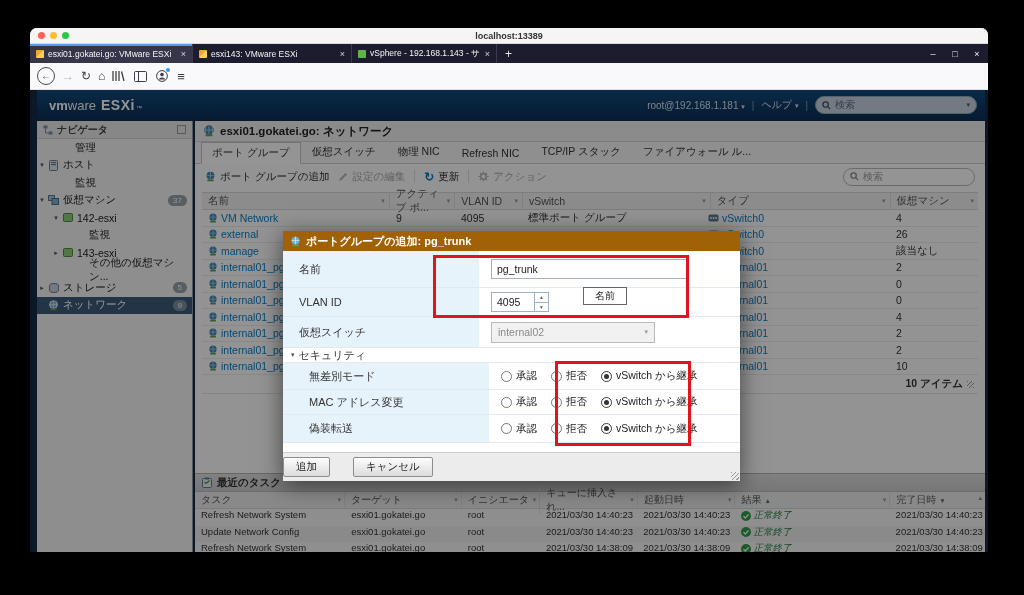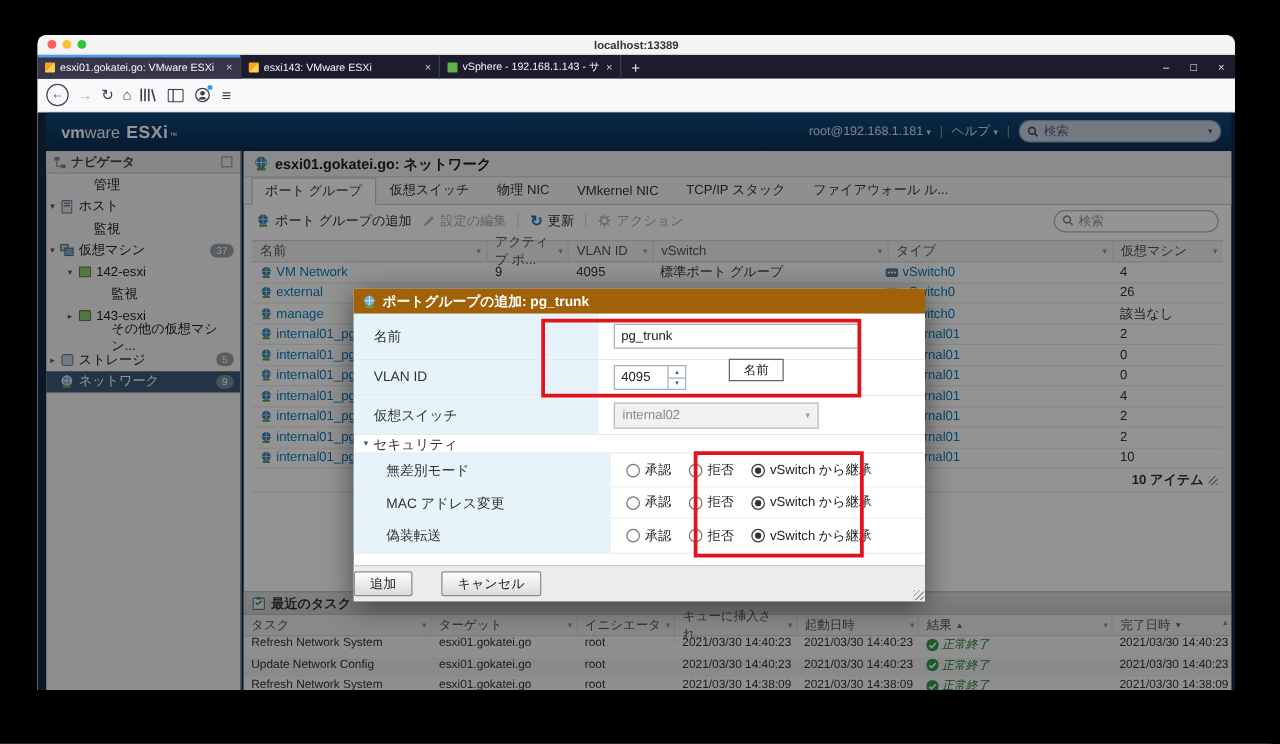--- a/index.html
+++ b/index.html
@@ -316,21 +316,21 @@
             <circle cx="6" cy="5" r="4.3" fill="#3f87b5" stroke="#2a6187" stroke-width="0.8"></circle>
             <path d="M1.7 5 H10.3 M6 0.7 V9.3 M3 1.8 C2 3.8 2 6.2 3 8.2 M9 1.8 C10 3.8 10 6.2 9 8.2" stroke="#d7e9f4" stroke-width="0.7" fill="none"></path>
             <rect x="2.5" y="9.3" width="7" height="2" rx="0.5" fill="#5fa052"></rect>
           </svg>
         <span>esxi01.gokatei.go: ネットワーク</span>
       </div>
       <div class="pg-tabs">
         <span class="ptab active">ポート グループ</span>
         <span class="ptab">仮想スイッチ</span>
         <span class="ptab">物理 NIC</span>
-        <span class="ptab">VMkernel NIC</span>
+        <span class="ptab">Refresh NIC</span>
         <span class="ptab">TCP/IP スタック</span>
         <span class="ptab">ファイアウォール ル...</span>
       </div>
       <div class="toolbar">
         <span class="tool">
           <svg width="11" height="11" viewBox="0 0 12 12">
               <circle cx="6" cy="5" r="4.3" fill="#3f87b5"></circle>
               <path d="M1.7 5 H10.3 M6 0.7 V9.3" stroke="#d7e9f4" stroke-width="0.7"></path>
               <rect x="2.5" y="9.3" width="7" height="2" rx="0.5" fill="#5fa052"></rect>
             </svg>

